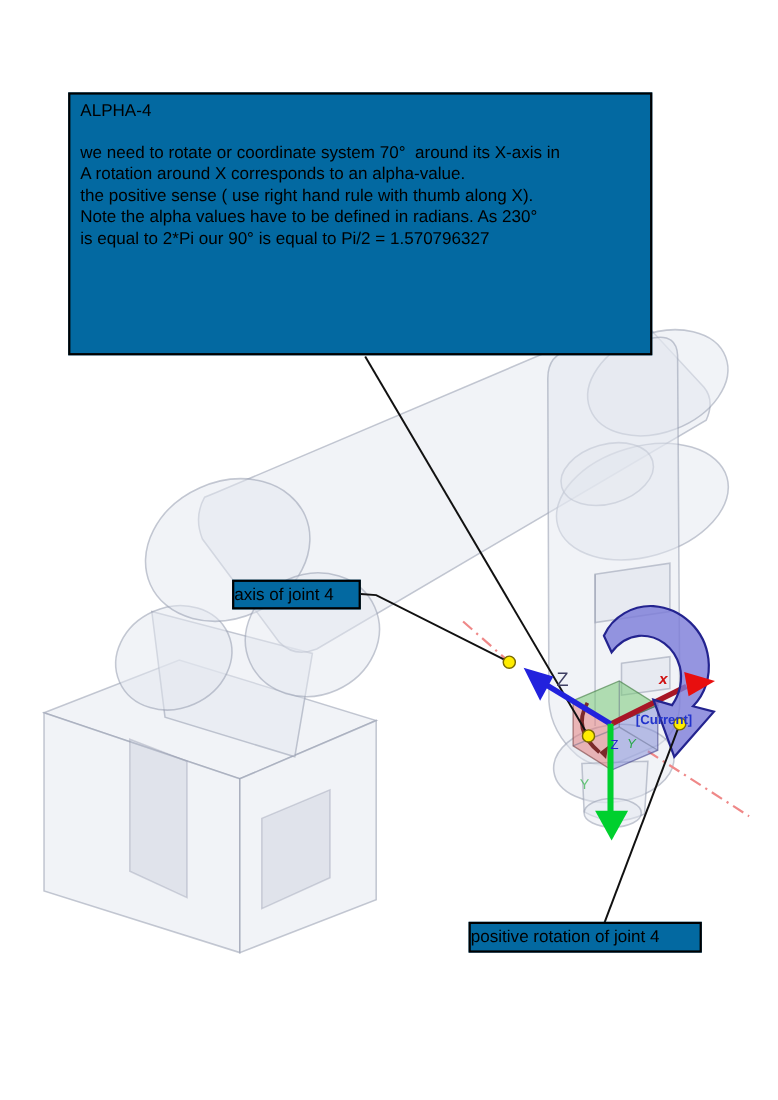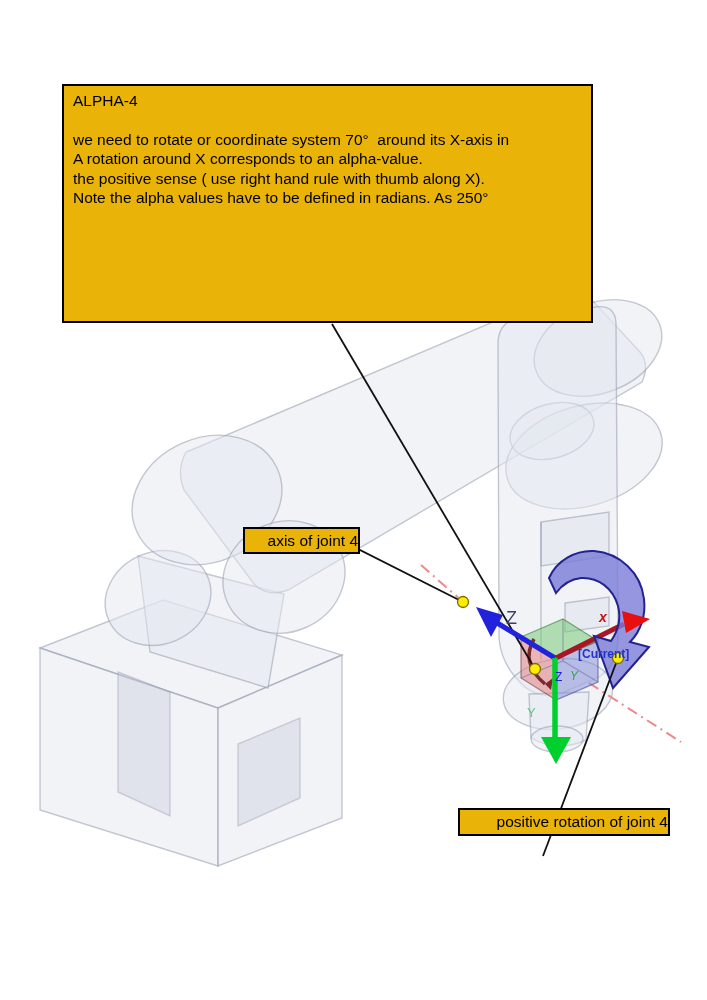--- a/index.html
+++ b/index.html
@@ -1,25 +1,25 @@
 <!DOCTYPE html>
 <html><head>
 <meta charset="utf-8">
 <style>
   html,body{margin:0;padding:0;background:#fff;}
   body{width:707px;height:1000px;position:relative;overflow:hidden;
        font-family:"Liberation Sans",sans-serif;color:#000;}
   #scene{position:absolute;left:0;top:0;}
-  .ybox{position:absolute;box-sizing:border-box;background:#eab308;border:2px solid #000;}
+  .ybox{position:absolute;box-sizing:border-box;background:#0369a1;border:2px solid #000;}
   .note-box{left:62px;top:84px;width:531px;height:239px;padding:5px 9px;}
   .note-line{font-size:15.5px;line-height:19.5px;white-space:pre;}
   .note-gap{height:19px;}
-  .callout-label{font-size:15.5px;text-align:center;display:flex;align-items:center;justify-content:flex-end;white-space:pre;margin-left:32px;}
+  .callout-label{font-size:15.5px;text-align:center;display:flex;align-items:center;justify-content:flex-start;white-space:pre;}
   .axis-label-box{left:211px;top:527px;width:117px;height:27px;}
-  .rot-label-box{left:426px;top:808px;width:212px;height:28px;}
+  .rot-label-box{left:426px;top:838px;width:212px;height:28px;}
 </style>
 </head>
 <body>
 
 <svg id="scene" width="707" height="1000" viewBox="0 0 707 1000">
 
   <g fill="rgba(228,231,240,0.5)" stroke="rgba(150,156,175,0.55)" stroke-width="1.4">
 
     <polygon points="40,648 163,600 342,655 218,708"></polygon>
     <polygon points="40,648 218,708 218,866 40,810"></polygon>
@@ -102,21 +102,22 @@
   <text x="570" y="680" font-size="12" font-style="italic" fill="#2AA84A">Y</text>
   <text x="578" y="658" font-size="12" font-weight="bold" fill="#2233CC">[Current]</text>
 </svg>
 
 <div class="ybox note-box">
   <div class="note-line">ALPHA-4</div>
   <div class="note-gap"></div>
   <div class="note-line">we need to rotate or coordinate system 70°  around its X-axis in</div>
   <div class="note-line">A rotation around X corresponds to an alpha-value.</div>
   <div class="note-line">the positive sense ( use right hand rule with thumb along X).</div>
-  <div class="note-line">Note the alpha values have to be defined in radians. As 250°</div>
+  <div class="note-line">Note the alpha values have to be defined in radians. As 230°</div>
+  <div class="note-line">is equal to 2*Pi our 90° is equal to Pi/2 = 1.570796327</div>
   <div class="note-gap"></div>
 </div>
 
 <div class="ybox callout-label axis-label-box">
   <span>axis of joint 4</span>
 </div>
 
 <div class="ybox callout-label rot-label-box">
   <span>positive rotation of joint 4</span>
 </div>

